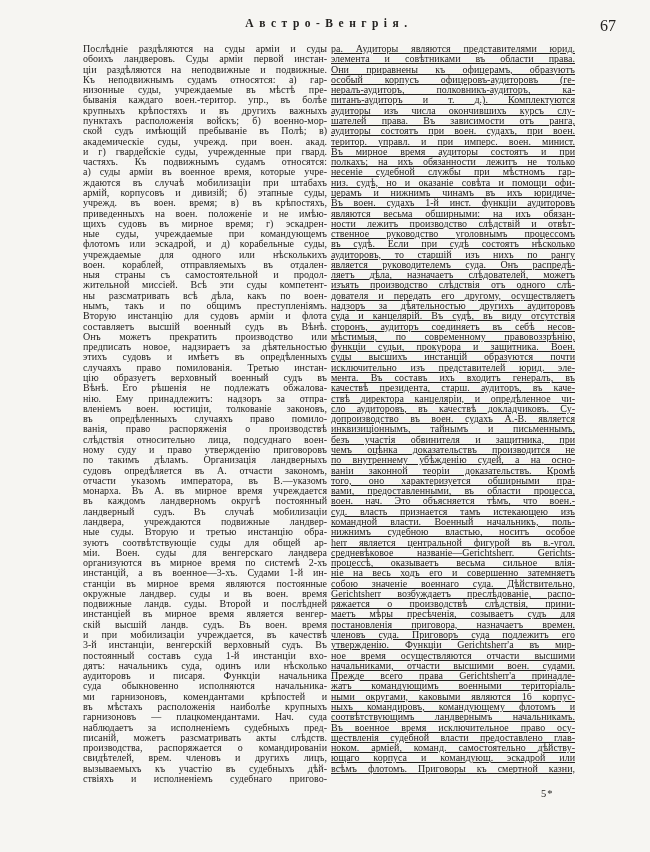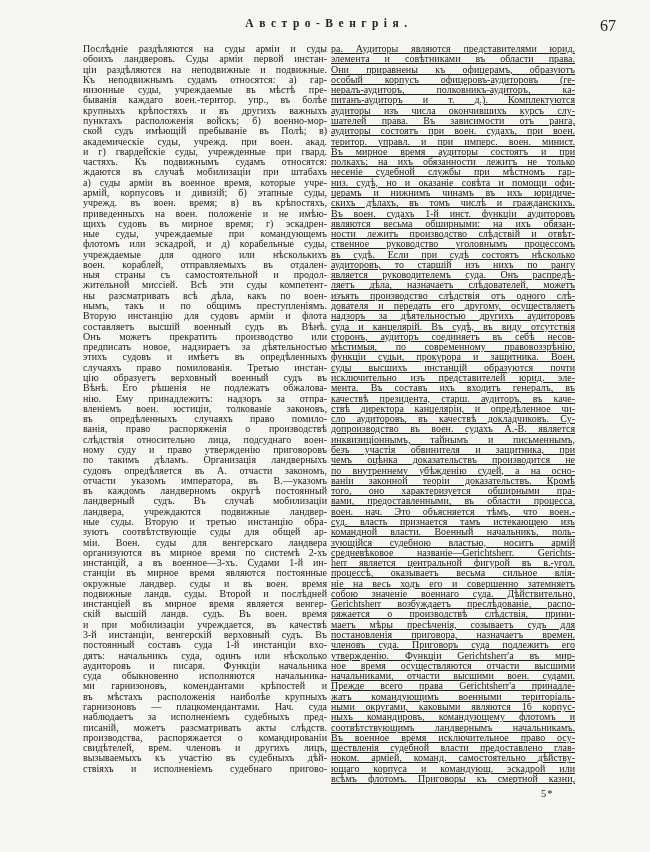--- a/index.html
+++ b/index.html
@@ -66,22 +66,22 @@
       <div class="line">ціи раздѣляются на неподвижные и подвижные.</div>
       <div class="line">Къ неподвижнымъ судамъ относятся: а) гар-</div>
       <div class="line">низонные суды, учреждаемые въ мѣстѣ пре-</div>
       <div class="line">быванія каждаго воен.-територ. упр., въ болѣе</div>
       <div class="line">крупныхъ крѣпостяхъ и въ другихъ важныхъ</div>
       <div class="line">пунктахъ расположенія войскъ; б) военно-мор-</div>
       <div class="line">ской судъ имѣющій пребываніе въ Полѣ; в)</div>
       <div class="line">академическіе суды, учрежд. при воен. акад.</div>
       <div class="line">и г) гвардейскіе суды, учрежденные при гвард.</div>
       <div class="line">частяхъ. Къ подвижнымъ судамъ относятся:</div>
+      <div class="line">а) суды арміи въ военное время, которые учре-</div>
       <div class="line">ждаются въ случаѣ мобилизаціи при штабахъ</div>
-      <div class="line">а) суды арміи въ военное время, которые учре-</div>
       <div class="line">армій, корпусовъ и дивизій; б) этапные суды,</div>
       <div class="line">учрежд. въ воен. время; в) въ крѣпостяхъ,</div>
       <div class="line">приведенныхъ на воен. положеніе и не имѣю-</div>
       <div class="line">щихъ судовъ въ мирное время; г) эскадрен-</div>
       <div class="line">ные суды, учреждаемые при командующемъ</div>
       <div class="line">флотомъ или эскадрой, и д) корабельные суды,</div>
       <div class="line">учреждаемые для одного или нѣсколькихъ</div>
       <div class="line">воен. кораблей, отправляемыхъ въ отдален-</div>
       <div class="line">ныя страны съ самостоятельной и продол-</div>
       <div class="line">жительной миссіей. Всѣ эти суды компетент-</div>
@@ -97,20 +97,21 @@
       <div class="line">Вѣнѣ. Его рѣшенія не подлежатъ обжалова-</div>
       <div class="line">нію. Ему принадлежитъ: надзоръ за отпра-</div>
       <div class="line">вленіемъ воен. юстиціи, толкованіе законовъ,</div>
       <div class="line">въ опредѣленныхъ случаяхъ право помило-</div>
       <div class="line">ванія, право распоряженія о производствѣ</div>
       <div class="line">слѣдствія относительно лица, подсуднаго воен-</div>
       <div class="line">ному суду и право утвержденію приговоровъ</div>
       <div class="line">по такимъ дѣламъ. Организація ландверныхъ</div>
       <div class="line">судовъ опредѣляется въ А. отчасти закономъ,</div>
       <div class="line">отчасти указомъ императора, въ В.—указомъ</div>
+      <div class="line">монарха. Въ А. въ мирное время учреждается</div>
       <div class="line">въ каждомъ ландверномъ округѣ постоянный</div>
       <div class="line">ландверный судъ. Въ случаѣ мобилизаціи</div>
       <div class="line">ландвера, учреждаются подвижные ландвер-</div>
       <div class="line">ные суды. Вторую и третью инстанцію обра-</div>
       <div class="line">зуютъ соотвѣтствующіе суды для общей ар-</div>
       <div class="line">міи. Воен. суды для венгерскаго ландвера</div>
       <div class="line">организуются въ мирное время по системѣ 2-хъ</div>
       <div class="line">инстанцій, а въ военное—3-хъ. Судами 1-й ин-</div>
       <div class="line">станціи въ мирное время являются постоянные</div>
       <div class="line">окружные ландвер. суды и въ воен. время</div>
@@ -143,21 +144,20 @@
       <div class="line">питанъ-аудиторъ и т. д.). Комплектуются</div>
       <div class="line">аудиторы изъ числа окончившихъ курсъ слу-</div>
       <div class="line">шателей права. Въ зависимости отъ ранга,</div>
       <div class="line">аудиторы состоятъ при воен. судахъ, при воен.</div>
       <div class="line">територ. управл. и при имперс. воен. минист.</div>
       <div class="line">Въ мирное время аудиторы состоятъ и при</div>
       <div class="line">полкахъ; на ихъ обязанности лежитъ не только</div>
       <div class="line">несеніе судебной службы при мѣстномъ гар-</div>
       <div class="line">низ. судѣ, но и оказаніе совѣта и помощи офи-</div>
       <div class="line">церамъ и нижнимъ чинамъ въ ихъ юридиче-</div>
-      <div class="line">скихъ дѣлахъ, въ томъ числѣ и гражданскихъ.</div>
       <div class="line">Въ воен. судахъ 1-й инст. функціи аудиторовъ</div>
       <div class="line">являются весьма обширными: на ихъ обязан-</div>
       <div class="line">ности лежитъ производство слѣдствій и отвѣт-</div>
       <div class="line">ственное руководство уголовнымъ процессомъ</div>
       <div class="line">въ судѣ. Если при судѣ состоятъ нѣсколько</div>
       <div class="line">аудиторовъ, то старшій изъ нихъ по рангу</div>
       <div class="line">является руководителемъ суда. Онъ распредѣ-</div>
       <div class="line">ляетъ дѣла, назначаетъ слѣдователей, можетъ</div>
       <div class="line">изъять производство слѣдствія отъ одного слѣ-</div>
       <div class="line">дователя и передать его другому, осуществляетъ</div>
@@ -176,23 +176,23 @@
       <div class="line">инквизиціоннымъ, тайнымъ и письменнымъ,</div>
       <div class="line">безъ участія обвинителя и защитника, при</div>
       <div class="line">чемъ оцѣнка доказательствъ производится не</div>
       <div class="line">по внутреннему убѣжденію судей, а на осно-</div>
       <div class="line">ваніи законной теоріи доказательствъ. Кромѣ</div>
       <div class="line">того, оно характеризуется обширными пра-</div>
       <div class="line">вами, предоставленными, въ области процесса,</div>
       <div class="line">воен. нач. Это объясняется тѣмъ, что воен.-</div>
       <div class="line">суд. власть признается тамъ истекающею изъ</div>
       <div class="line">командной власти. Военный начальникъ, поль-</div>
-      <div class="line">зующійся судебною властью, носитъ армій</div>
+      <div class="line">нижнимъ судебною властью, носитъ особое</div>
+      <div class="line">herr является центральной фигурой въ в.-угол.</div>
       <div class="line">средневѣковое названіе—Gerichtsherr. Gerichts-</div>
-      <div class="line">herr является центральной фигурой въ в.-угол.</div>
       <div class="line">процессѣ, оказываетъ весьма сильное влія-</div>
       <div class="line">ніе на весь ходъ его и совершенно затемняетъ</div>
       <div class="line">собою значеніе военнаго суда. Дѣйствительно,</div>
       <div class="line">Gerichtsherr возбуждаетъ преслѣдованіе, распо-</div>
       <div class="line">ряжается о производствѣ слѣдствія, прини-</div>
       <div class="line">маетъ мѣры пресѣченія, созываетъ судъ для</div>
       <div class="line">постановленія приговора, назначаетъ времен.</div>
       <div class="line">членовъ суда. Приговоръ суда подлежитъ его</div>
       <div class="line">утвержденію. Функціи Gerichtsherr'а въ мир-</div>
       <div class="line">ное время осуществляются отчасти высшими</div>

